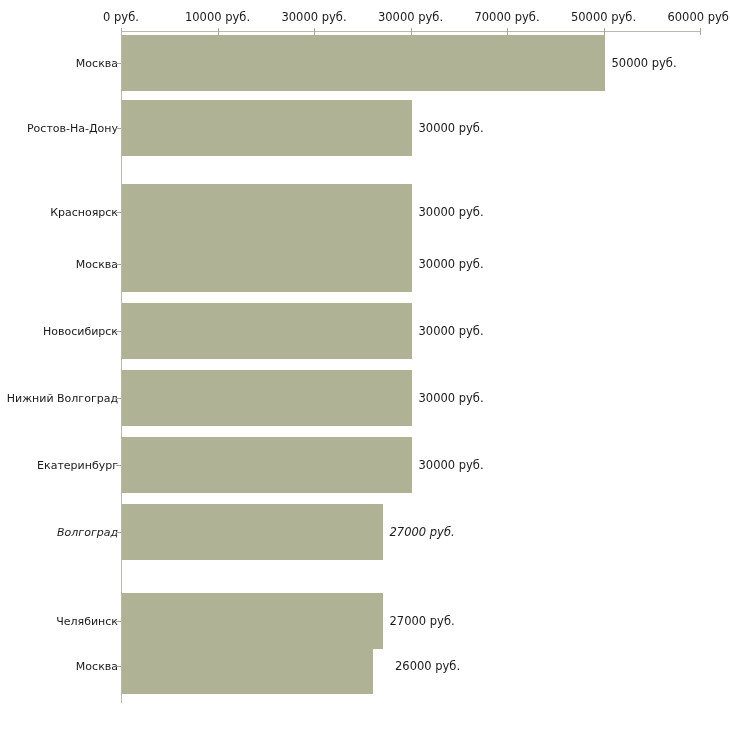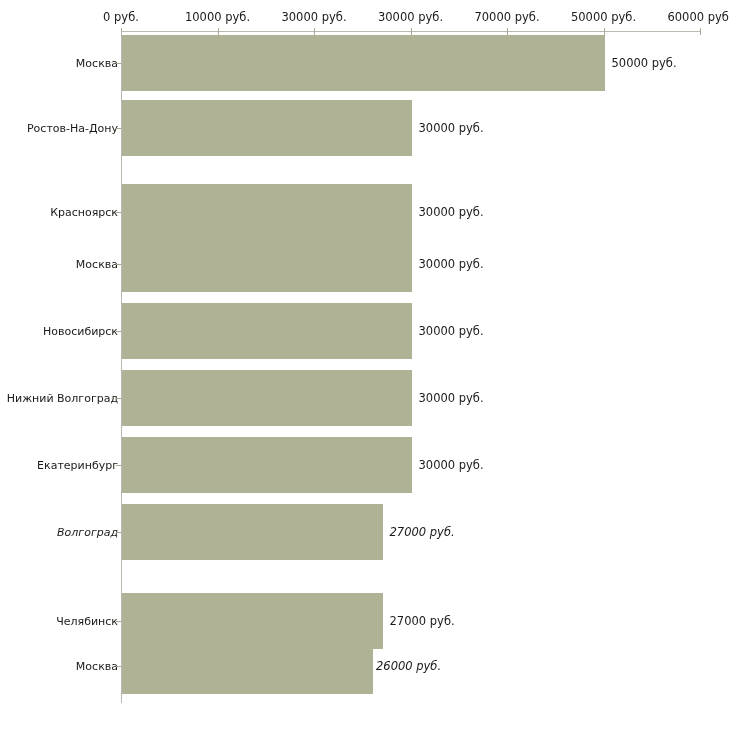--- a/index.html
+++ b/index.html
@@ -190,17 +190,17 @@
       <div class="bar-row" style="top: 593px; height: 56px;">
         <div class="cat-label">Челябинск</div>
         <div class="cat-tick"></div>
         <div class="bar-rect" style="width: 260.55px; background: rgb(175, 178, 148);"></div>
         <div class="bar-value-label" style="left: 389.55px;">27000 руб.</div>
       </div>
       <div class="bar-row" style="top: 638px; height: 56px;">
         <div class="cat-label">Москва</div>
         <div class="cat-tick"></div>
         <div class="bar-rect" style="width: 250.9px; background: rgb(175, 178, 148);"></div>
-        <div class="bar-value-label" style="left: 376px; font-style: italic;">26000 руб.</div>
+        <div class="bar-value-label" style="left: 395px;">26000 руб.</div>
       </div>
     </div>
 
 </div>
 
 </body></html>

